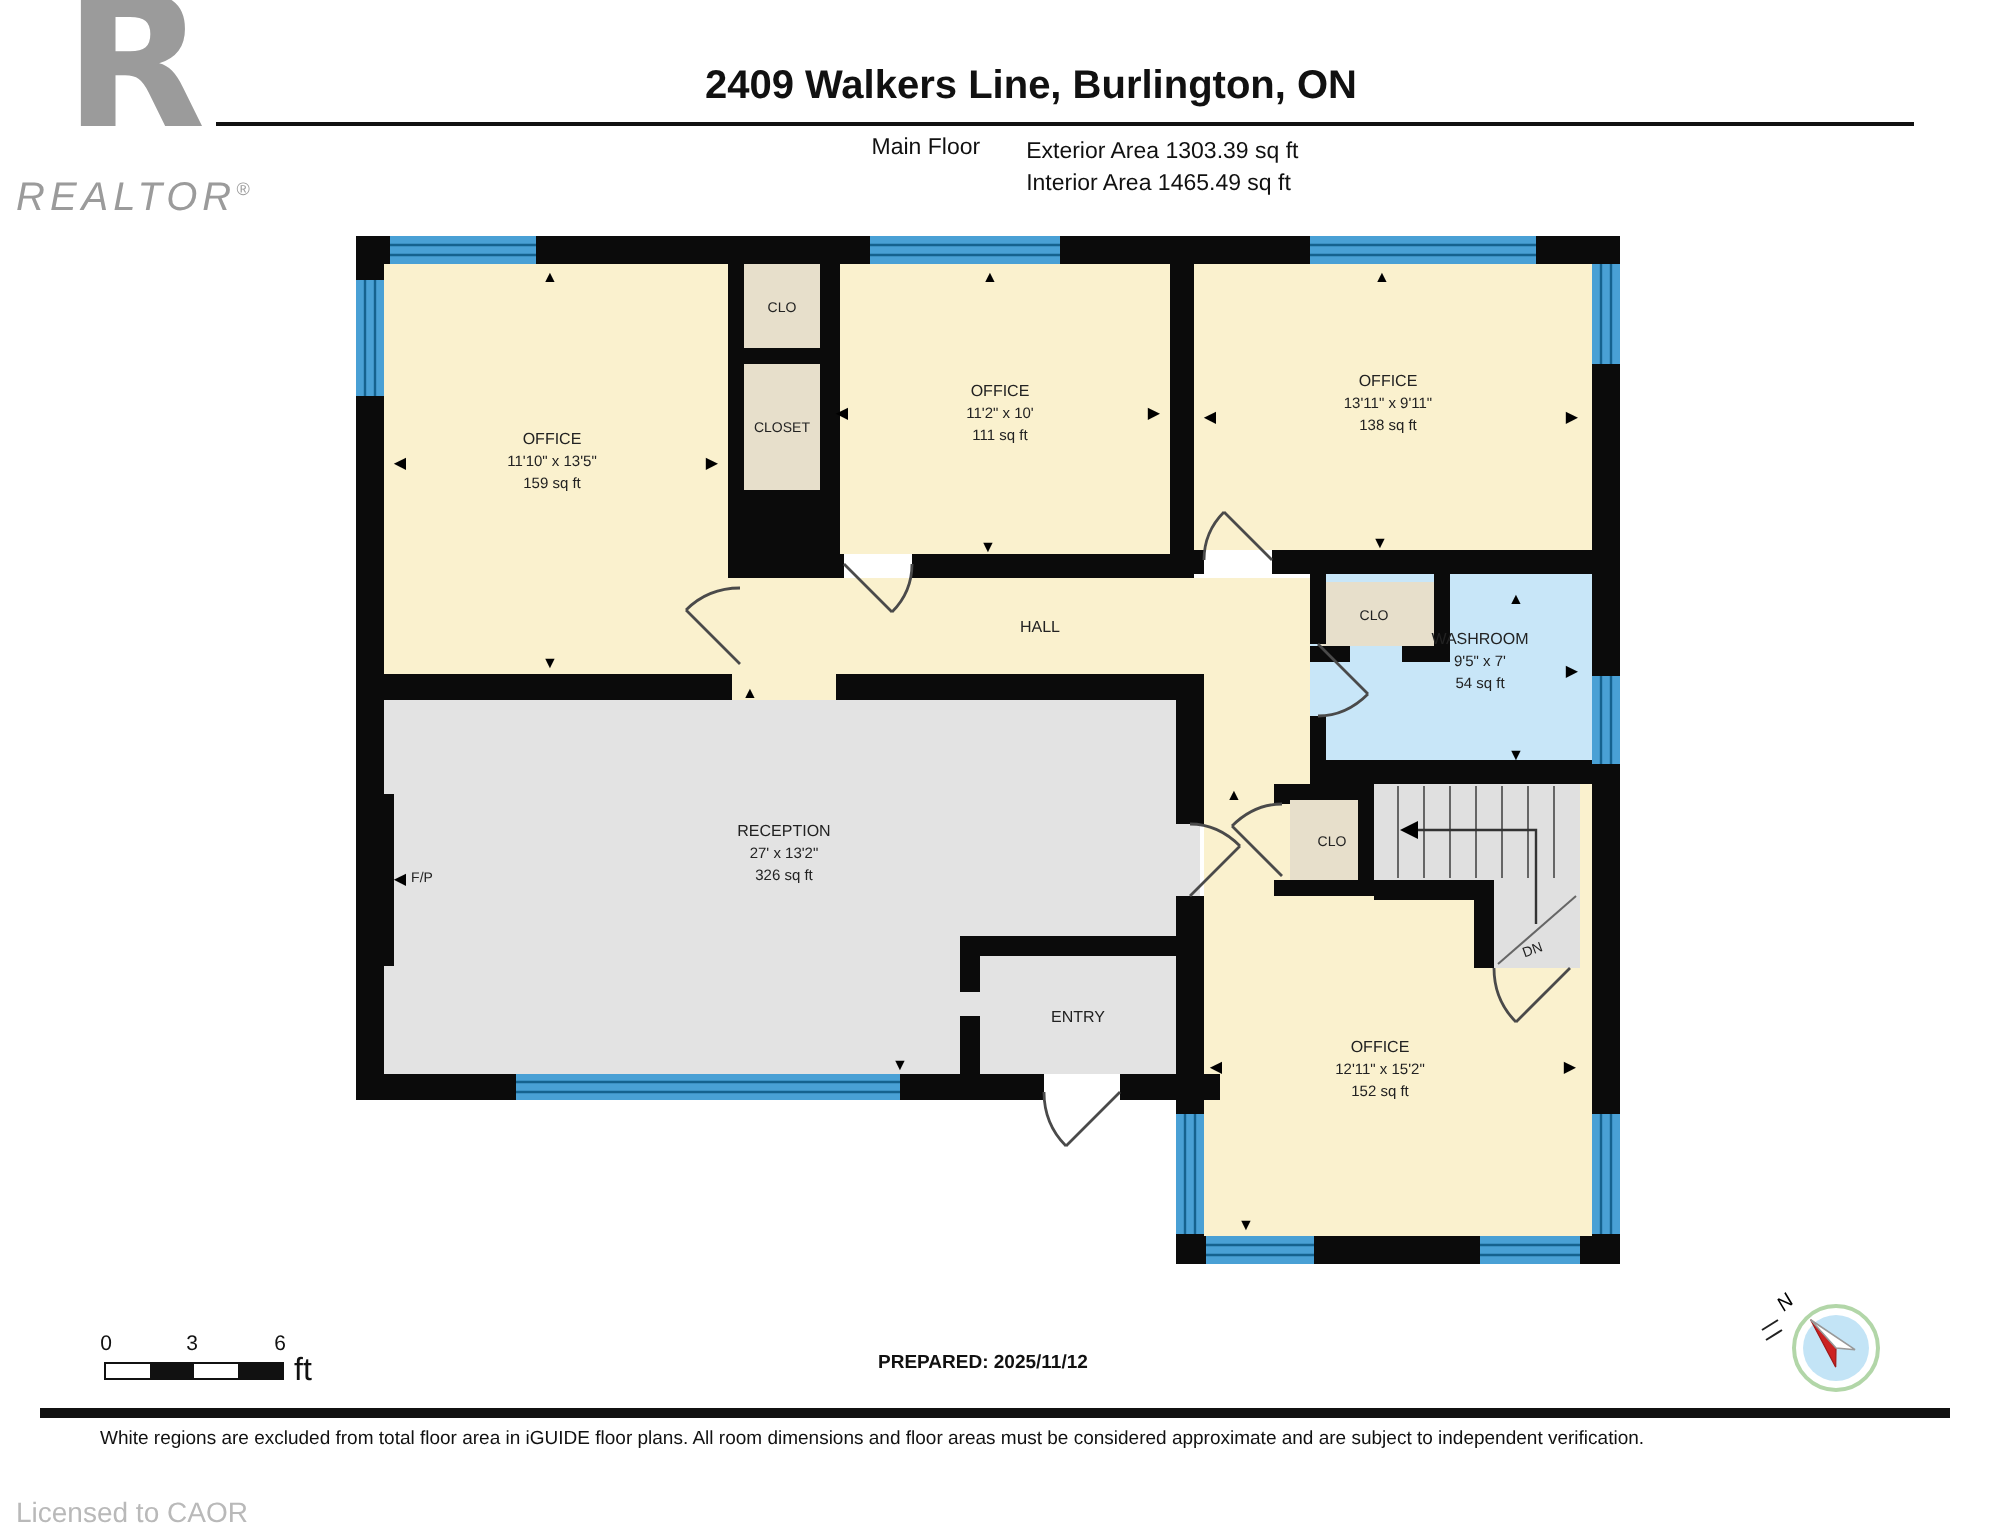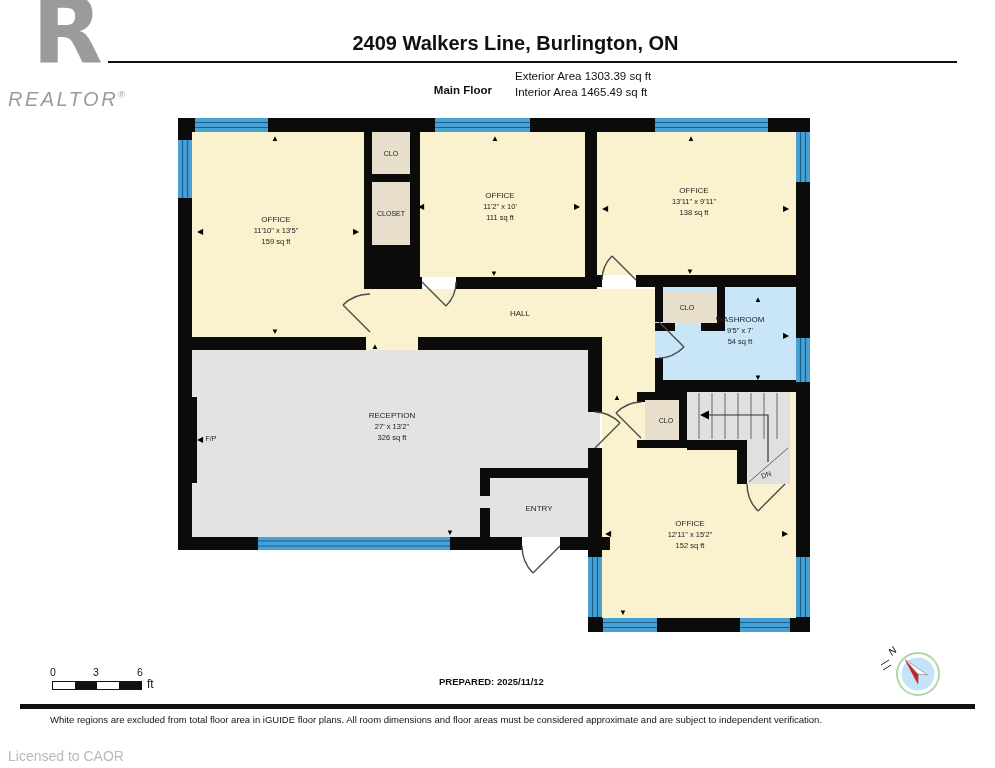--- a/index.html
+++ b/index.html
@@ -8,29 +8,29 @@
   .abs{position:absolute;}
   .header-line{left:37px;top:61px;width:920px;height:2px;background:#111;z-index:1;}
   .logo-box{left:24px;top:0;width:84px;height:92px;background:#fff;z-index:2;}
   .logo-r{position:absolute;left:8px;top:-14px;font-family:"DejaVu Sans",sans-serif;
           font-weight:bold;font-size:92px;color:#9b9b9b;line-height:1;}
   .logo-word{left:8px;top:88px;font-size:20px;letter-spacing:2.5px;color:#9b9b9b;z-index:2;font-style:italic;}
   .logo-word sup{font-size:9px;letter-spacing:0;}
   .title{left:0;right:0;top:32px;text-align:center;font-size:20px;font-weight:bold;z-index:0;margin-left:36px;}
   .floorinfo{left:0;right:0;top:68px;display:flex;justify-content:center;z-index:0;
              transform:translateX(45px);}
-  .floorinfo .fl{font-weight:bold;font-size:11.5px;margin-right:13px;margin-top:16px;}
+  .floorinfo .fl{font-weight:normal;font-size:11.5px;margin-right:13px;}
   .floorinfo .areas{font-size:11.5px;line-height:1.4;margin-left:10px;}
   .plan-svg{left:170px;top:110px;z-index:0;}
   .scalebar{left:50px;top:666px;width:160px;height:30px;font-size:10.5px;}
   .scalebar .tick{position:absolute;top:0;transform:translateX(-50%);}
   .scalebar .bar{position:absolute;left:2px;top:15px;width:88px;height:7px;border:1px solid #111;
                  display:flex;}
   .scalebar .seg{width:22px;height:100%;}
-  .scalebar .ft{position:absolute;left:97px;top:11px;font-size:12px;}
+  .scalebar .ft{position:absolute;left:97px;top:11px;font-size:16px;}
   .prepared{left:439px;top:676px;font-size:9.5px;font-weight:bold;}
   .compass{left:878px;top:640px;}
   .footer-line{left:20px;top:704px;width:955px;height:5px;background:#111;}
   .disclaimer{left:36px;top:714px;font-size:9.5px;color:#111;margin-left:14px;}
   .licensed{left:8px;top:748px;font-size:14px;color:#b9b9b9;}
   text{font-family:"Liberation Sans",sans-serif;}
   .rname{font-size:8px;fill:#222;}
   .rsub{font-size:7.5px;fill:#222;}
   .slabel{font-size:7px;fill:#222;}
   .mark{font-size:8px;fill:#000;}

